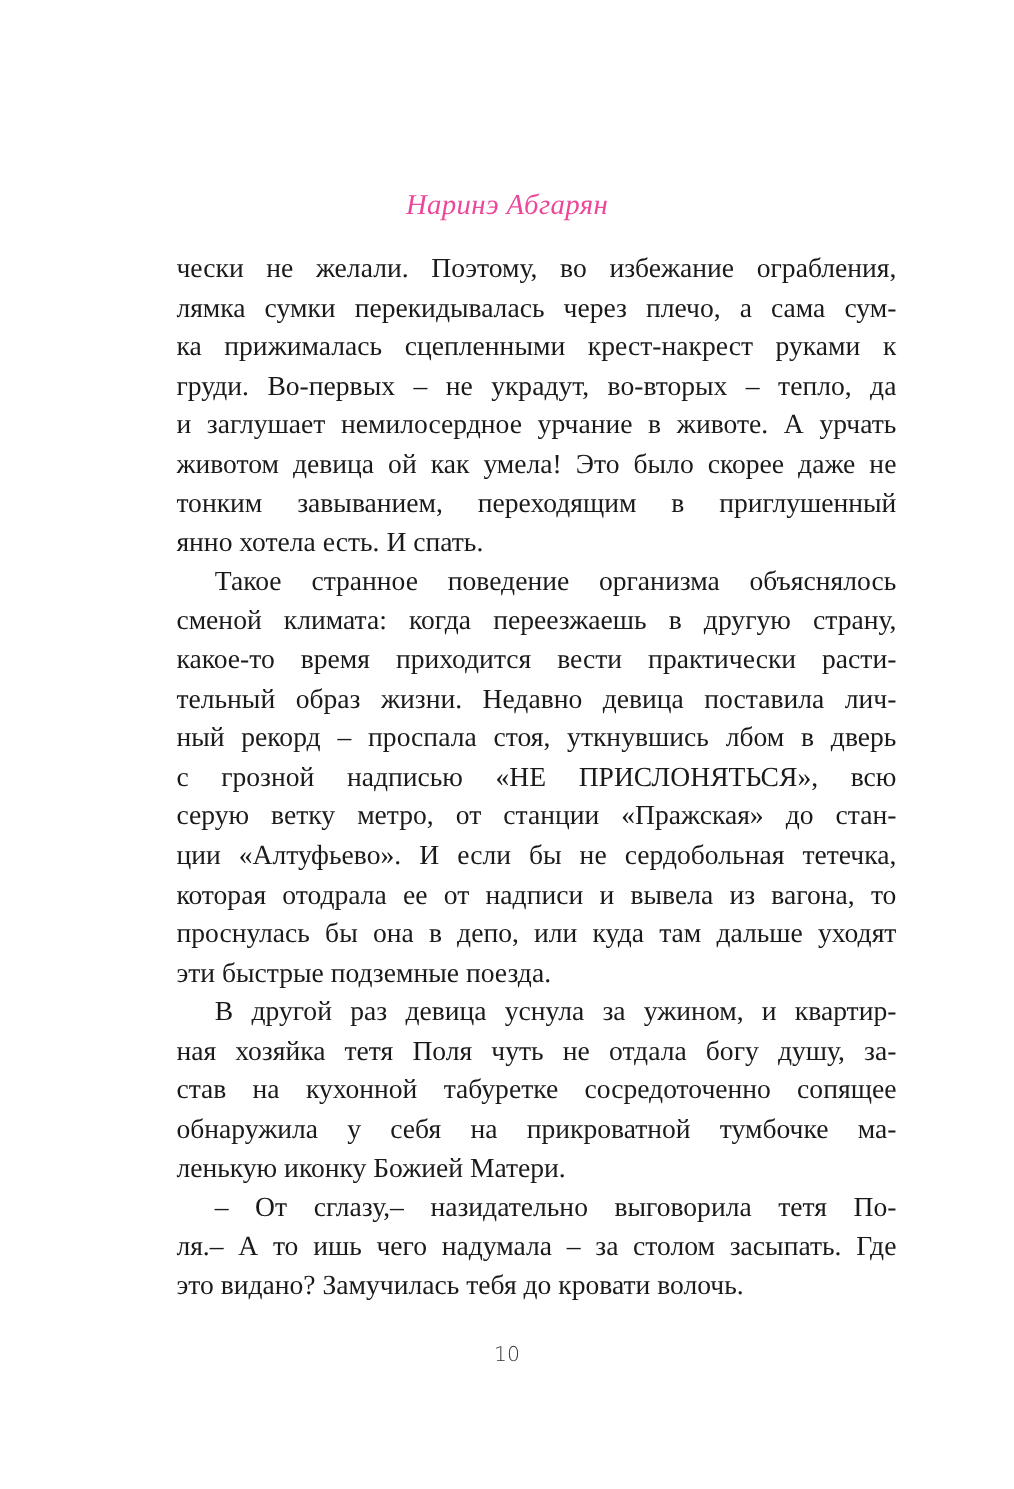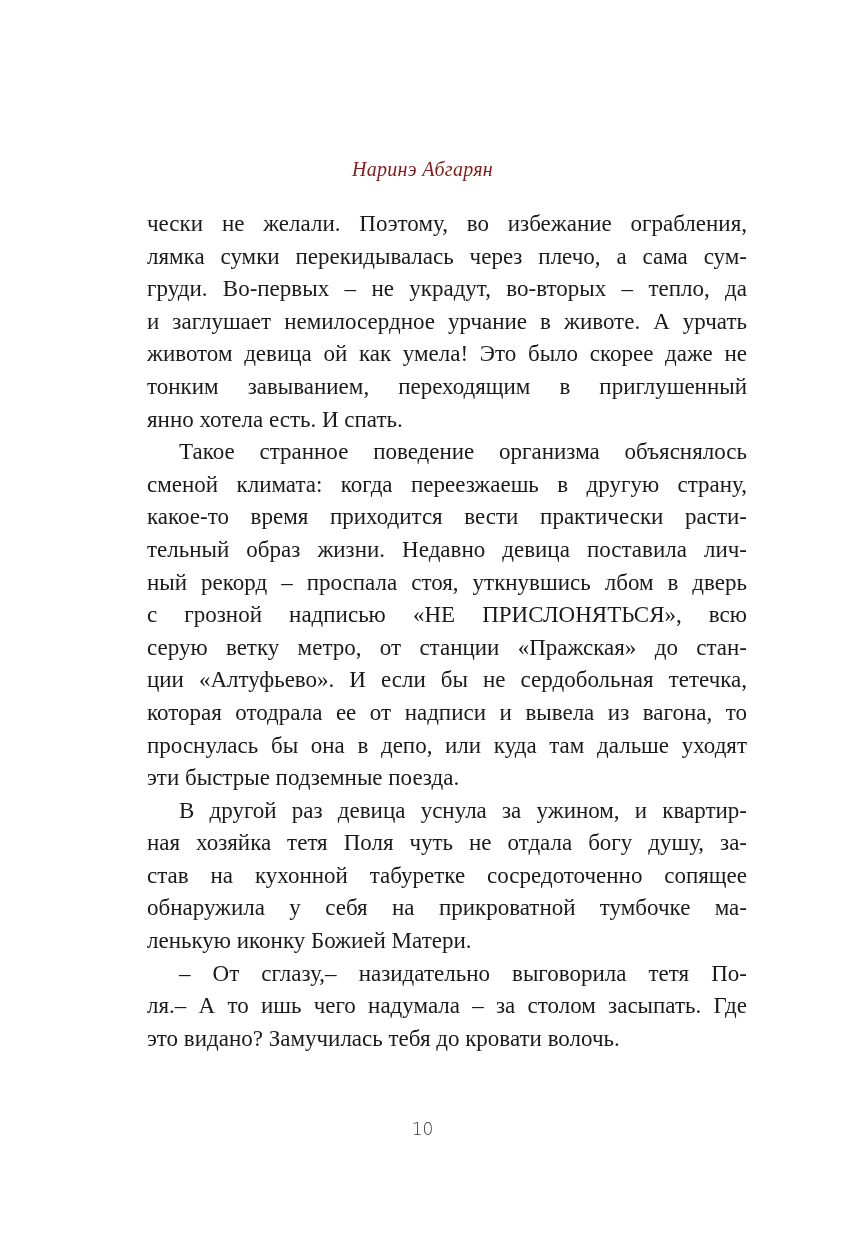--- a/index.html
+++ b/index.html
@@ -15,23 +15,23 @@
       color: #1a1a1a;
       font-family: "Liberation Serif", "DejaVu Serif", serif;
     }
     .running-header {
       position: absolute;
       top: 158px;
       left: 0;
       width: 845px;
       text-align: center;
       font-style: italic;
-      font-size: 20px;
+      font-size: 24px;
       letter-spacing: 0.3px;
-      color: #7f1d1d;
+      color: #ec4899;
     }
     .body-text {
       position: absolute;
       top: 208px;
       left: 147px;
       width: 600px;
     }
     .line {
       height: 32.6px;
       line-height: 32.6px;
@@ -63,20 +63,21 @@
 </head>
 <body>
 
 <div>
   <div class="running-header">Наринэ Абгарян</div>
 
   <div class="body-text" id="body-text">
       <div>
         <div class="line">чески не желали. Поэтому, во избежание ограбления,</div>
         <div class="line">лямка сумки перекидывалась через плечо, а сама сум-</div>
+        <div class="line">ка прижималась сцепленными крест-накрест руками к</div>
         <div class="line">груди. Во-первых – не украдут, во-вторых – тепло, да</div>
         <div class="line">и заглушает немилосердное урчание в животе. А урчать</div>
         <div class="line">животом девица ой как умела! Это было скорее даже не</div>
         <div class="line">тонким завыванием, переходящим в приглушенный</div>
         <div class="line last">янно хотела есть. И спать.</div>
       </div>
       <div>
         <div class="line indent">Такое странное поведение организма объяснялось</div>
         <div class="line">сменой климата: когда переезжаешь в другую страну,</div>
         <div class="line">какое-то время приходится вести практически расти-</div>

